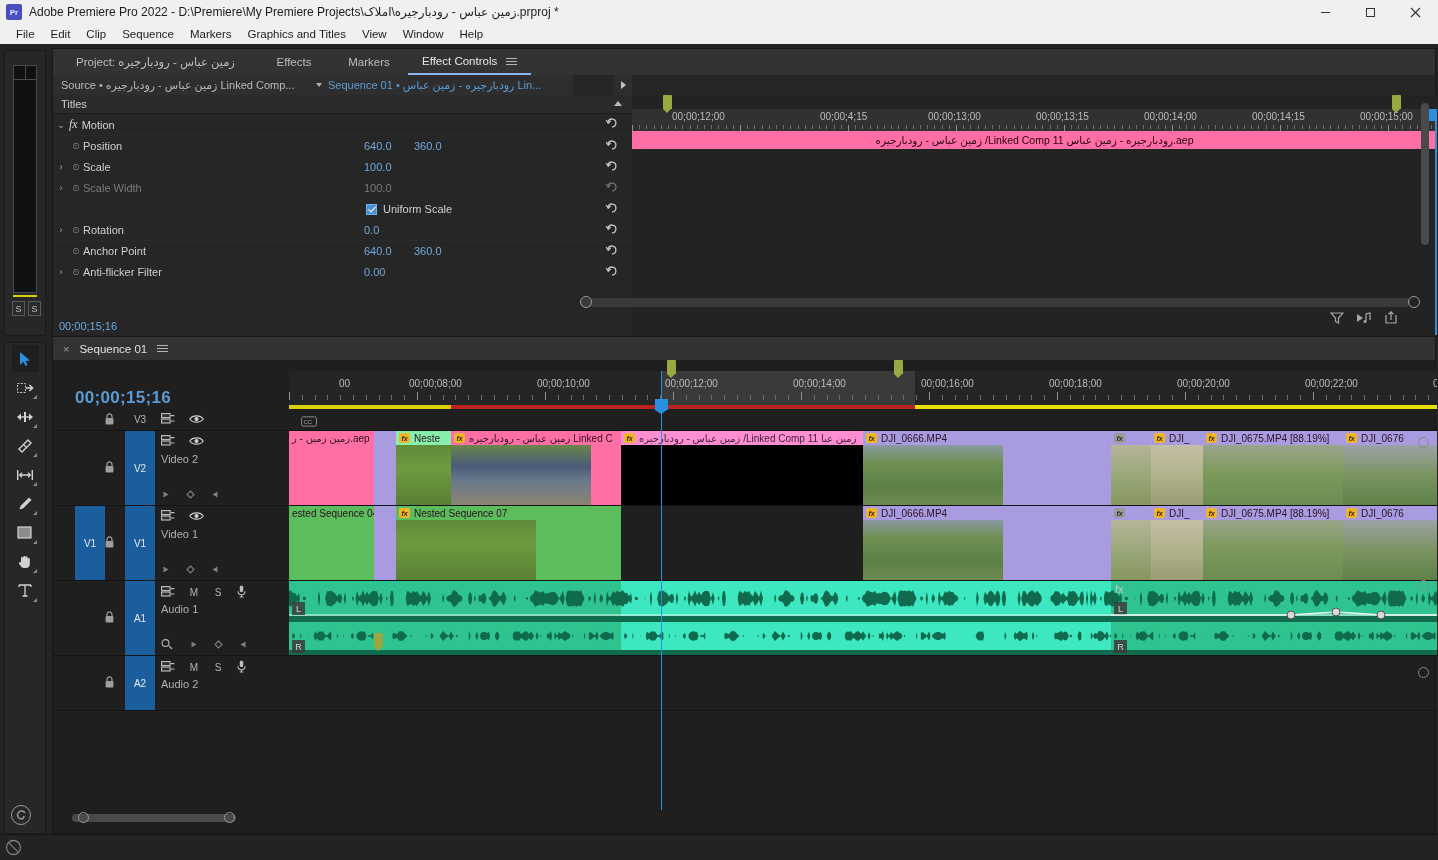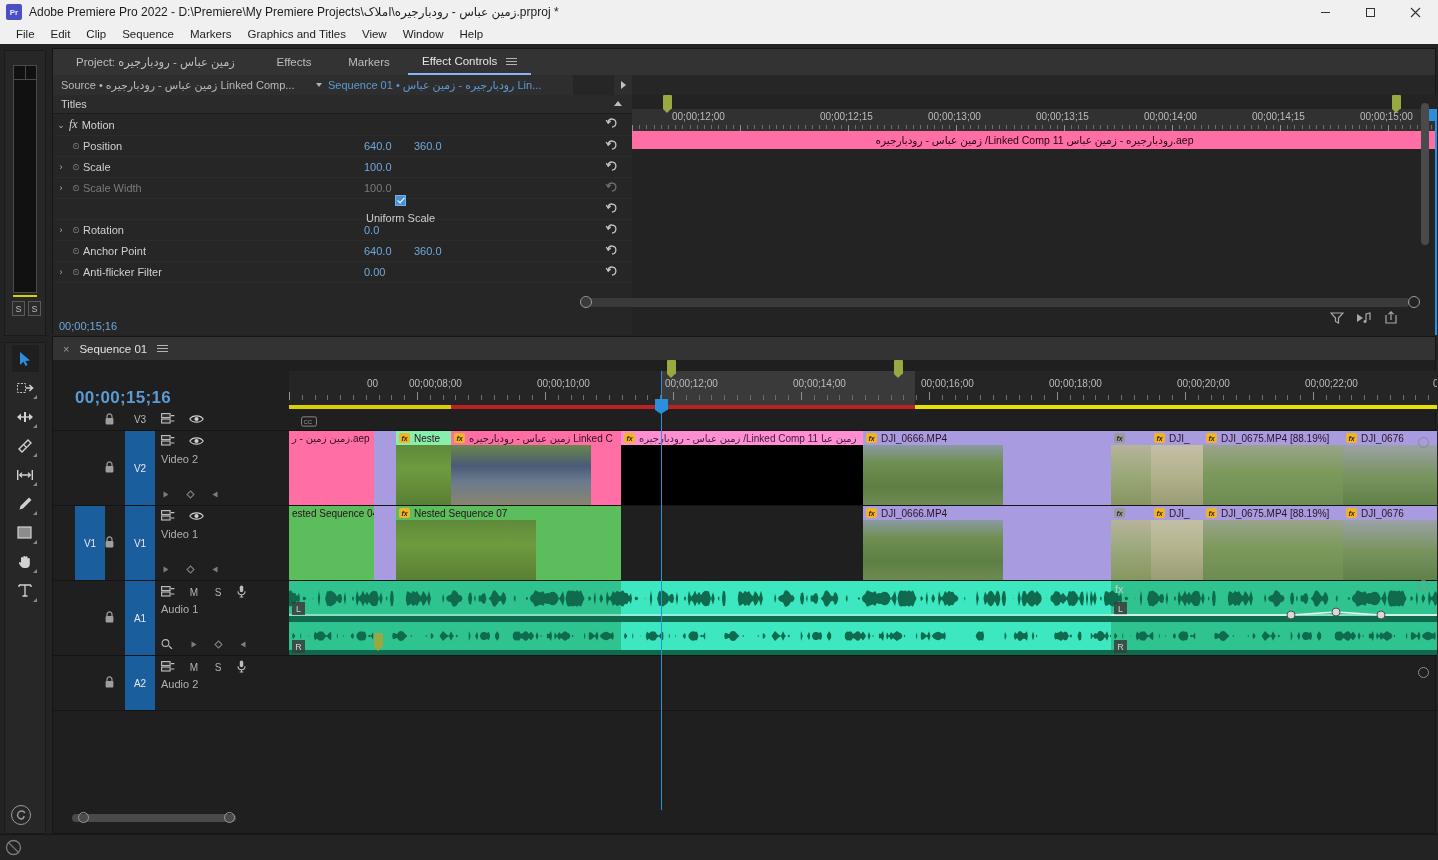--- a/index.html
+++ b/index.html
@@ -88,21 +88,21 @@
   .prow .disc{ width:14px; text-align:center; color:#9d9d9d; font-size:9px; }
   .prow .twirl{ width:16px; text-align:center; color:#b0b0b0; font-size:9px; }
   .prow .plabel{ font-size:11px; color:#cfcfcf; }
   .prow .pv{ position:absolute; color:#6fa8dc; font-size:11px; }
   .prow .pv.v1{ left:311px; }
   .prow .pv.v2{ left:361px; }
   .prow .reset{ position:absolute; right:14px; top:3px; }
   .prow.dim .plabel,.prow.dim .pv{ color:#7a7a7a; }
   .prow.fx{ height:22px; }
   .prow.fx .fxlabel{ font-size:11px; color:#d2d2d2; margin-left:4px; }
-  .prow .chk{ position:absolute; left:313px; display:flex; align-items:center; gap:6px;flex-direction:column; }
+  .prow .chk{ position:absolute; left:313px; display:flex; align-items:center; gap:6px; }
   .chkbox{ width:11px;height:11px;background:#4a8fd4;border:1px solid #6fb0ef; position:relative;}
   .chkbox:after{ content:"";position:absolute;left:3px;top:0px;width:3px;height:6px;border:solid #fff;border-width:0 1.6px 1.6px 0;transform:rotate(42deg);}
 
   .ec-tc{ position:absolute; left:0; top:268px; width:579px; height:18px; background:#262626; color:#6fa8dc; font-size:11px; padding-left:6px; display:flex; align-items:center;}
 
   
   .ec-right{ position:absolute; left:579px; top:46px; width:805px; height:240px; background:#232323; overflow:hidden;}
   .ecr-ruler{ position:absolute; left:0; top:14px; width:100%; height:22px; background:#313131; }
   .ecr-ruler .lbl{ position:absolute; top:2px; font-size:10px; color:#bcbcbc; white-space:nowrap; }
   .ecr-tickrow{ position:absolute; left:0; top:30px; width:100%; height:6px; }
@@ -434,21 +434,21 @@
             </svg>
         </span>
       </div>
     </div>
 
     <div class="ec-tc">00;00;15;16</div>
 
     <div class="ec-right">
       <div class="ecr-ruler" id="ecr-ruler">
           <span class="lbl" style="left: 40px;">00;00;12;00</span>
-          <span class="lbl" style="left: 188px;">00;00;12;15</span>
+          <span class="lbl" style="left: 188px;">00;00;4;15</span>
           <span class="lbl" style="left: 296px;">00;00;13;00</span>
           <span class="lbl" style="left: 404px;">00;00;13;15</span>
           <span class="lbl" style="left: 512px;">00;00;14;00</span>
           <span class="lbl" style="left: 620px;">00;00;14;15</span>
           <span class="lbl" style="left: 728px;">00;00;15;00</span>
         </div>
       <div class="ecr-tickrow" id="ecr-ticks">
           <i class="big" style="left: 0px;"></i>
           <i style="left: 7px;"></i>
           <i style="left: 14px;"></i>
@@ -650,21 +650,21 @@
           <svg width="20" height="13" viewBox="0 0 20 13">
               <rect x="0.7" y="0.7" width="18.6" height="11.6" rx="2" fill="none" stroke="#8d8d8d" stroke-width="1.2"></rect>
               <text x="3" y="9.4" font-size="7.5" fill="#9e9e9e" font-family="Liberation Sans, sans-serif">CC</text>
             </svg>
         </span>
       </div>
     </div>
 
     <div class="tl-ruler" id="tl-ruler">
         <div class="shade" style="left: 372px; width: 254px;"></div>
-        <span class="lbl" style="left: 50px; margin-left: 28px;">00</span>
+        <span class="lbl" style="left: 50px;">00</span>
         <span class="lbl" style="left: 120px;">00;00;08;00</span>
         <span class="lbl" style="left: 248px;">00;00;10;00</span>
         <span class="lbl" style="left: 376px;">00;00;12;00</span>
         <span class="lbl" style="left: 504px;">00;00;14;00</span>
         <span class="lbl" style="left: 632px;">00;00;16;00</span>
         <span class="lbl" style="left: 760px;">00;00;18;00</span>
         <span class="lbl" style="left: 888px;">00;00;20;00</span>
         <span class="lbl" style="left: 1016px;">00;00;22;00</span>
         <span class="lbl" style="left: 1144px;">00;00;24;0</span>
         <div class="tick big" style="left: 0px;"></div>

